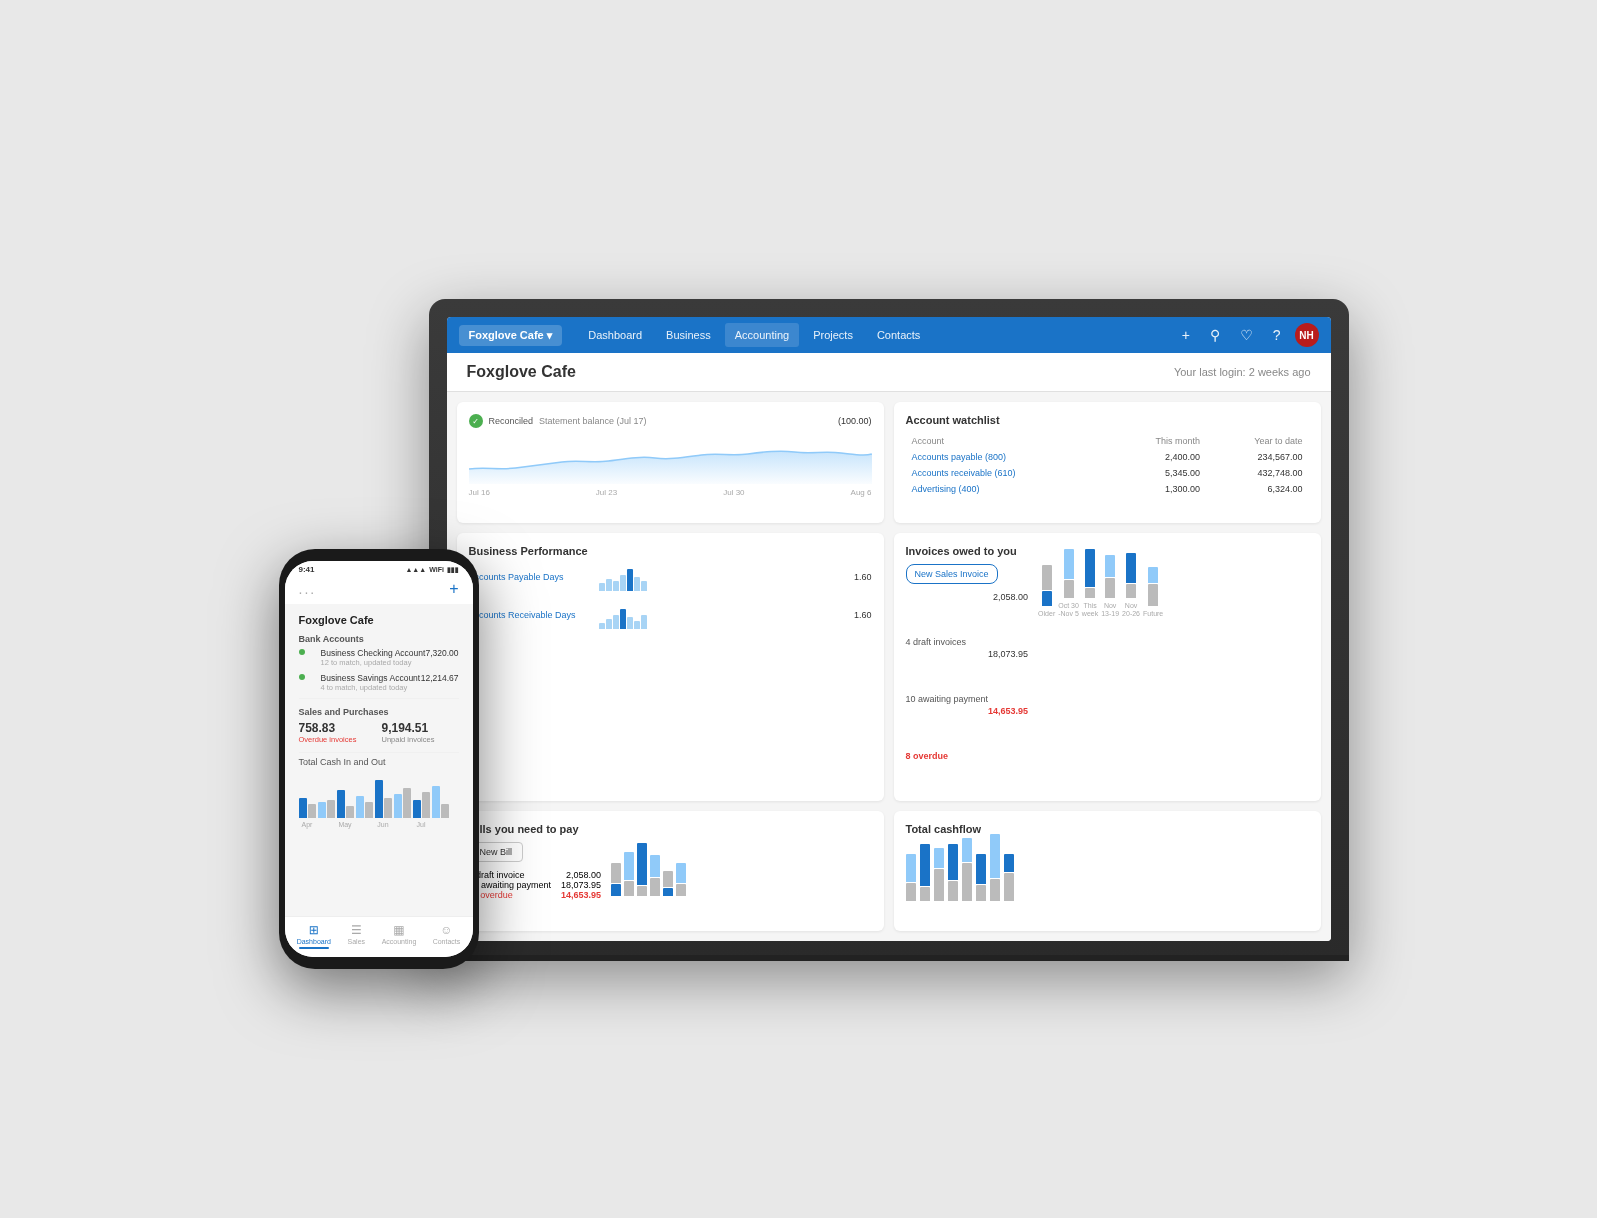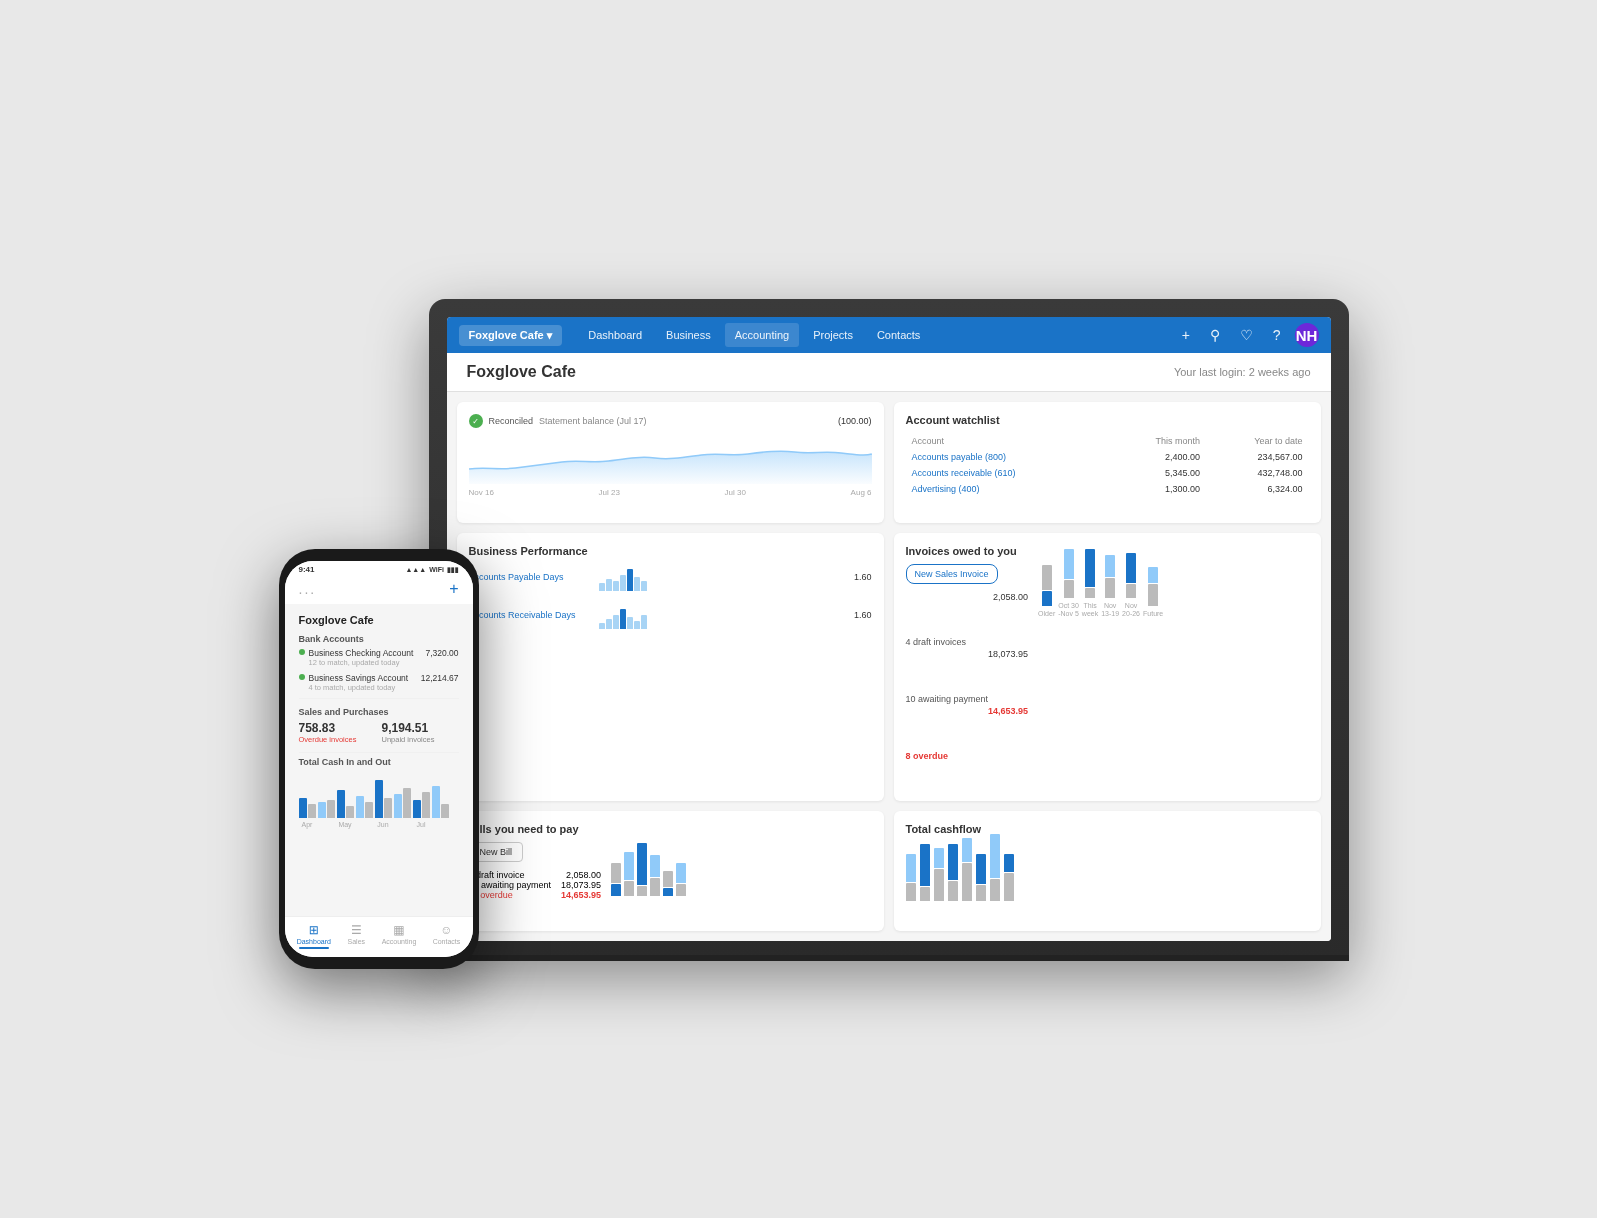--- a/index.html
+++ b/index.html
@@ -123,27 +123,27 @@
     .nav-icon-btn {
       color: white;
       font-size: 14px;
       cursor: pointer;
       padding: 2px 6px;
       opacity: 0.9;
     }
     .nav-avatar {
       width: 24px;
       height: 24px;
-      background: #6d28d9;
+      background: #b91c1c;
       border-radius: 50%;
       display: flex;
       align-items: center;
       justify-content: center;
       color: white;
-      font-size: 15px;
+      font-size: 10px;
       font-weight: 700;
     }
 
     
     .page-header {
       background: white;
       padding: 10px 20px;
       display: flex;
       justify-content: space-between;
       align-items: center;
@@ -459,21 +459,21 @@
     .phone-account-item {
       display: flex;
       align-items: flex-start;
       justify-content: space-between;
       margin-bottom: 6px;
       font-size: 8.5px;
     }
     .phone-account-left {
       display: flex;
       align-items: flex-start;
-      gap: 4px;
+      gap: 16px;
     }
     .phone-dot {
       width: 6px;
       height: 6px;
       background: #4caf50;
       border-radius: 50%;
       margin-top: 1px;
       flex-shrink: 0;
     }
     .phone-account-info {}
@@ -507,21 +507,21 @@
     .phone-sales-label {
       font-size: 7.5px;
       color: #e53935;
     }
     .phone-sales-label.neutral {
       color: #888;
     }
 
     .phone-cashflow-title {
       font-size: 9px;
-      font-weight: 700;
+      font-weight: 400;
       color: #555;
       margin-bottom: 6px;
     }
     .phone-bar-chart {
       display: flex;
       align-items: flex-end;
       gap: 2px;
       height: 45px;
     }
     .phone-bar-group {
@@ -636,21 +636,21 @@
                   <linearGradient id="chartGrad" x1="0" y1="0" x2="0" y2="1">
                     <stop offset="0%" stop-color="#90caf9" stop-opacity="0.5"></stop>
                     <stop offset="100%" stop-color="#90caf9" stop-opacity="0.05"></stop>
                   </linearGradient>
                 </defs>
                 <path d="M0,35 C10,33 20,36 30,34 C40,32 50,30 60,28 C70,26 80,29 90,27 C100,25 110,22 120,24 C130,26 140,23 150,21 C160,19 170,22 180,20 C190,18 200,16 210,18 C220,20 230,17 240,19 C250,21 256,22 260,20 L260,50 L0,50 Z" fill="url(#chartGrad)"></path>
                 <path d="M0,35 C10,33 20,36 30,34 C40,32 50,30 60,28 C70,26 80,29 90,27 C100,25 110,22 120,24 C130,26 140,23 150,21 C160,19 170,22 180,20 C190,18 200,16 210,18 C220,20 230,17 240,19 C250,21 256,22 260,20" fill="none" stroke="#90caf9" stroke-width="1.5"></path>
               </svg>
             </div>
             <div class="chart-labels">
-              <span>Nov 16</span>
+              <span>Jul 16</span>
               <span>Jul 23</span>
               <span>Jul 30</span>
               <span>Aug 6</span>
             </div>
           </div>
 
           <div class="card">
             <div class="card-title">Account watchlist</div>
             <table class="watchlist-table">
               <thead>

